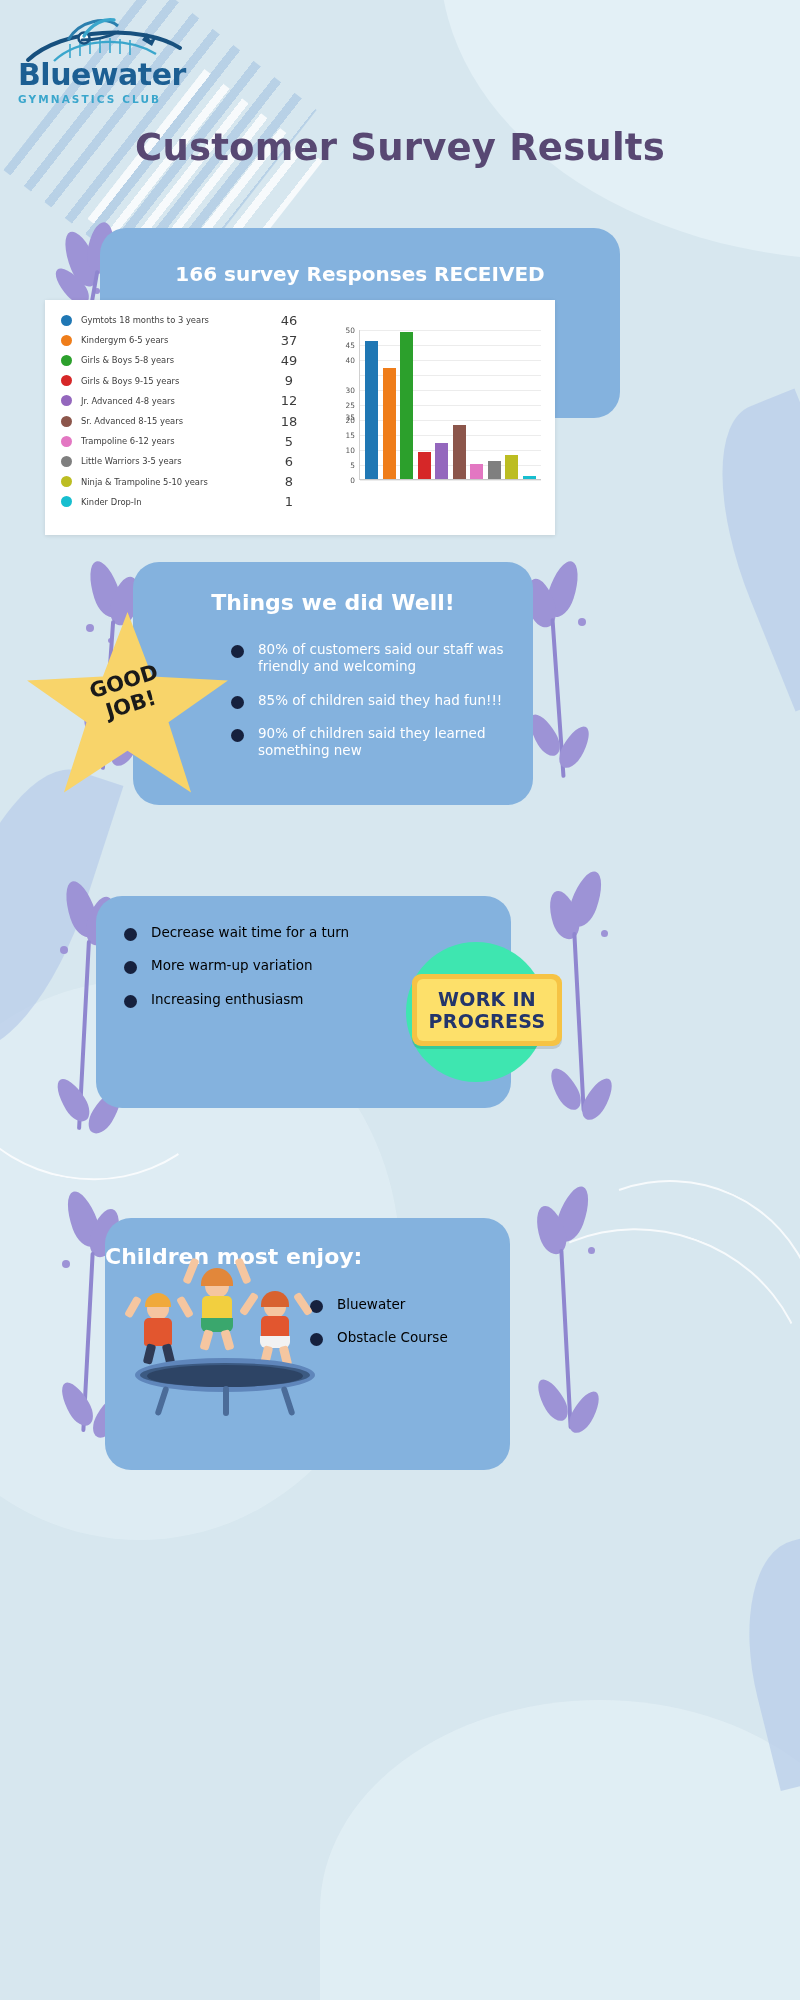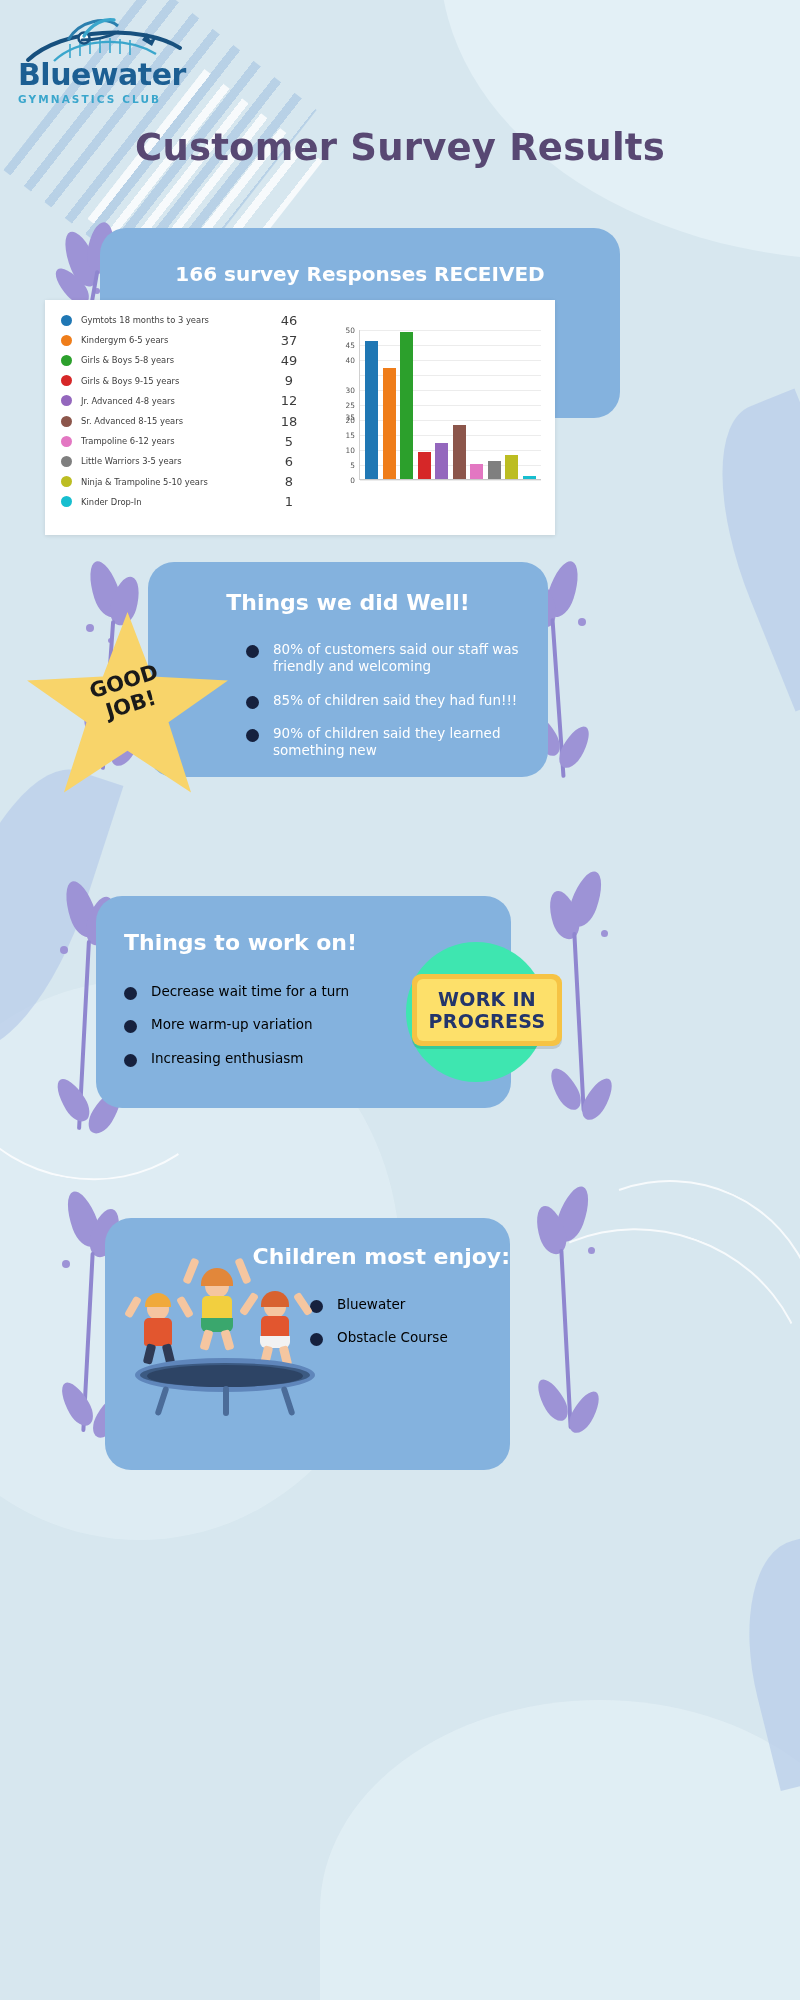--- a/index.html
+++ b/index.html
@@ -426,21 +426,21 @@
             <div class="bar" title="Sr. Advanced 8-15 years: 18" style="height: 54px; background: rgb(140, 86, 75);"></div>
             <div class="bar" title="Trampoline 6-12 years: 5" style="height: 15px; background: rgb(227, 119, 194);"></div>
             <div class="bar" title="Little Warriors 3-5 years: 6" style="height: 18px; background: rgb(127, 127, 127);"></div>
             <div class="bar" title="Ninja &amp; Trampoline 5-10 years: 8" style="height: 24px; background: rgb(188, 189, 34);"></div>
             <div class="bar" title="Kinder Drop-In: 1" style="height: 3px; background: rgb(23, 190, 207);"></div>
           </div>
       </div>
     </div>
   </div>
 
-  <div class="panel" id="well-panel" style="left:148px; top:562px; width:400px; height:215px;">
+  <div class="panel" id="well-panel" style="left:133px; top:562px; width:400px; height:243px;">
     <div class="sec-title" style="font-size:22px; text-align:center; padding-top:28px;">Things we did Well!</div>
     <div style="padding:26px 28px 0 98px;" id="well-bullets">
         <div class="bullet-row">
           <span class="bullet-dot"></span>
           <span class="bullet-text">80% of customers said our staff was friendly and welcoming</span>
         </div>
         <div class="bullet-row">
           <span class="bullet-dot"></span>
           <span class="bullet-text">85% of children said they had fun!!!</span>
         </div>
@@ -455,21 +455,20 @@
     <div class="star-white"></div>
     <div class="star-outline"></div>
     <div class="star-shape"></div>
     <div class="star-text">
       <div>GOOD</div>
       <div>JOB!</div>
     </div>
   </div>
 
   <div class="panel" id="work-panel" style="left:96px; top:896px; width:415px; height:212px;">
-    <div class="sec-title" style="font-size:22px; padding:34px 0 0 28px;">Things to work on!</div>
     <div style="padding:28px 20px 0 28px;" id="work-bullets">
         <div class="bullet-row">
           <span class="bullet-dot"></span>
           <span class="bullet-text dark">Decrease wait time for a turn</span>
         </div>
         <div class="bullet-row">
           <span class="bullet-dot"></span>
           <span class="bullet-text dark">More warm-up variation</span>
         </div>
         <div class="bullet-row">
@@ -483,21 +482,21 @@
     <div class="wip-circle"></div>
     <div class="wip-plate">
       <div class="wip-inner">
         <div class="wip-l1">WORK IN</div>
         <div class="wip-l2">PROGRESS</div>
       </div>
     </div>
   </div>
 
   <div class="panel" id="enjoy-panel" style="left:105px; top:1218px; width:405px; height:252px;">
-    <div class="sec-title" style="font-size:22px; text-align:right; padding-top:26px;">Children most enjoy:</div>
+    <div class="sec-title" style="font-size:22px; text-align:left; padding-top:26px;">Children most enjoy:</div>
     <div style="position:absolute; left:205px; top:78px; width:185px;" id="enjoy-bullets">
         <div class="bullet-row">
           <span class="bullet-dot"></span>
           <span class="bullet-text dark">Bluewater</span>
         </div>
         <div class="bullet-row">
           <span class="bullet-dot"></span>
           <span class="bullet-text dark">Obstacle Course</span>
         </div>
       </div>

